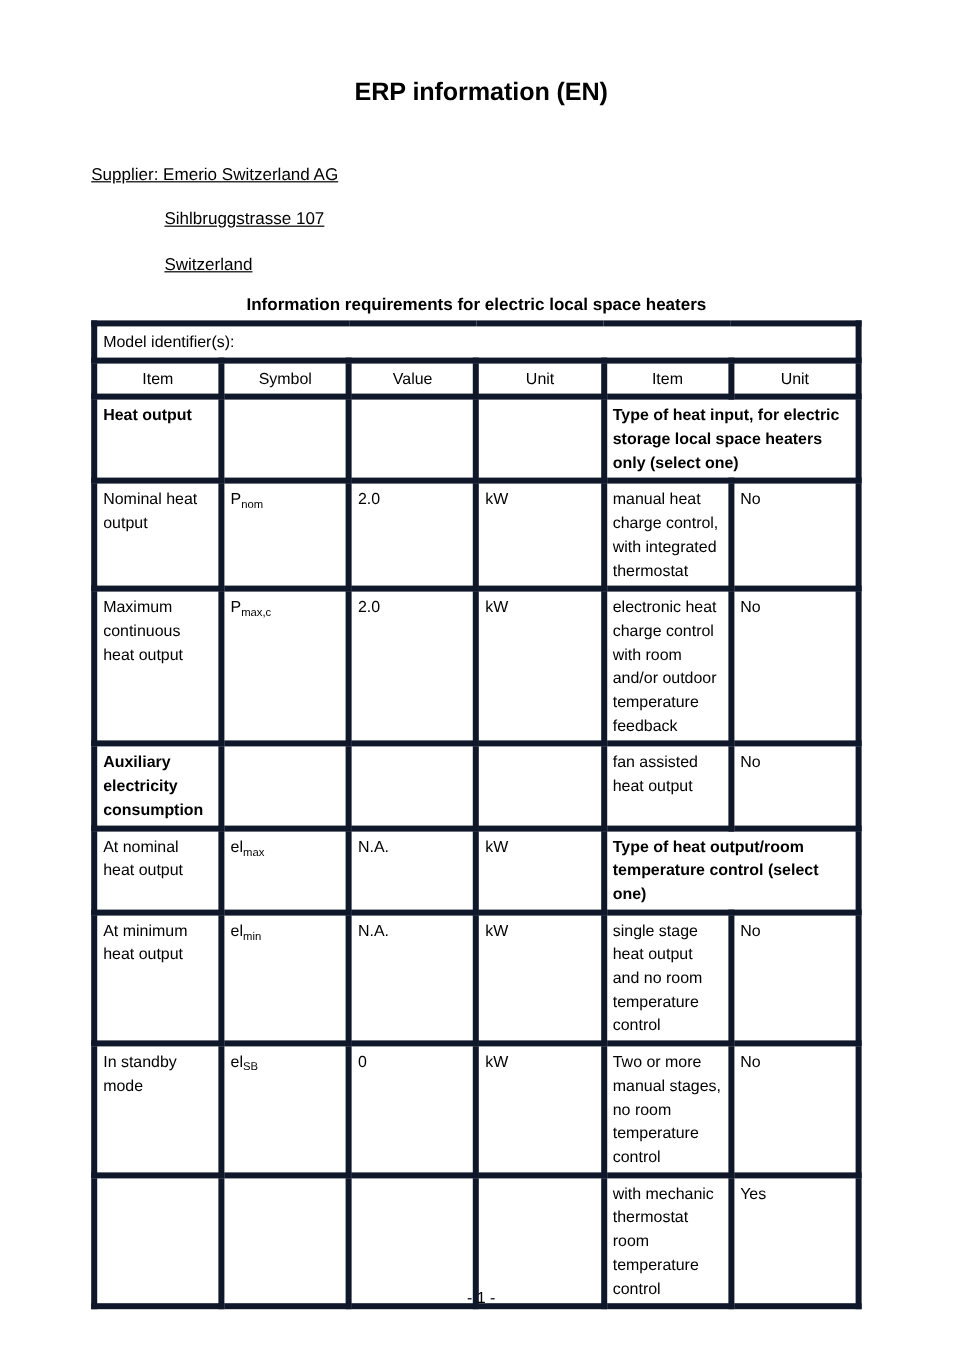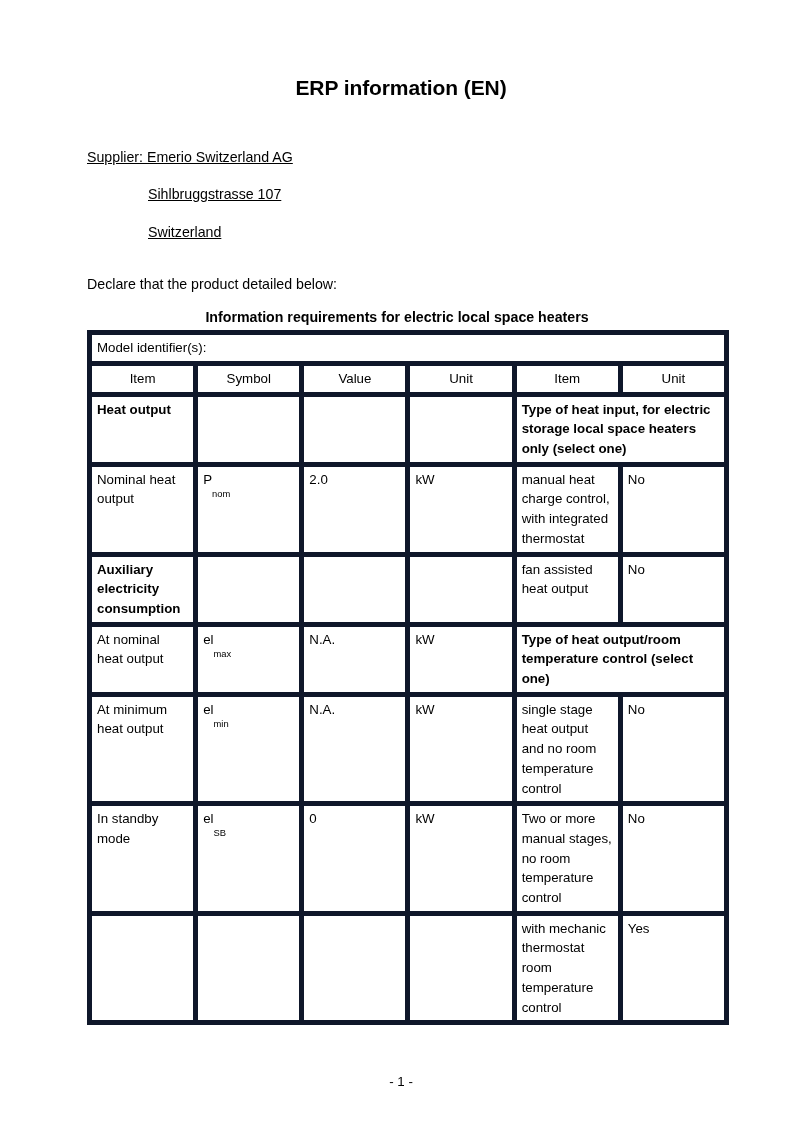--- a/index.html
+++ b/index.html
@@ -13,21 +13,21 @@
     height: 1134px;
     font-family: "Liberation Sans", sans-serif;
     color: #000000;
     position: relative;
     overflow: hidden;
   }
   .page {
     position: relative;
     width: 802px;
     height: 1134px;
-    padding: 11px;
+    padding: 0;
   }
   .doc-title {
     text-align: center;
     font-size: 21px;
     font-weight: bold;
     letter-spacing: -0.1px;
     margin: 0;
     padding-top: 65px;
   }
   .supplier-block {
@@ -77,21 +77,21 @@
   td.c-unit   { width: 62px;  }
   td.c-item2  { width: 274px; }
   td.c-unit2  { width: 49px;  }
   td.bold { font-weight: bold; }
   td.center { text-align: center; }
   .modelid td { padding-left: 7px; }
   sub {
     font-size: 9.4px;
     vertical-align: baseline;
     position: relative;
-    top: 13px;
+    top: 3px;
     line-height: 0;
   }
   .page-number {
     position: absolute;
     left: 0;
     right: 0;
     top: 1074px;
     text-align: center;
     font-size: 13.3px;
   }
@@ -102,21 +102,20 @@
 <div class="page">
 
   <h1 class="doc-title">ERP information (EN)</h1>
 
   <div class="supplier-block">
     <div>Supplier: Emerio Switzerland AG</div>
     <div class="line-indent">Sihlbruggstrasse 107</div>
     <div class="line-indent">Switzerland</div>
   </div>
 
-  <div class="declare-line">Declare that the product detailed below:</div>
 
   <div class="table-caption">Information requirements for electric local space heaters</div>
 
   <table class="erp">
     <tbody>
       <tr class="modelid">
         <td colspan="6">Model identifier(s):</td>
       </tr>
       <tr>
         <td class="c-item center">Item</td>
@@ -132,20 +131,28 @@
           <td class="c-value"></td>
           <td class="c-unit"></td>
           <td class="c-item2 bold" colspan="2">Type of heat input, for electric storage local space heaters only (select one)</td>
         </tr>
         <tr>
           <td class="c-item">Nominal heat output</td>
           <td class="c-symbol"><span>P</span><sub>nom</sub></td>
           <td class="c-value">2.0</td>
           <td class="c-unit">kW</td>
           <td class="c-item2">manual heat charge control, with integrated thermostat</td>
+          <td class="c-unit2">No</td>
+        </tr>
+        <tr>
+          <td class="c-item">Maximum continuous heat output</td>
+          <td class="c-symbol"><span>P</span><sub>max,c</sub></td>
+          <td class="c-value">2.0</td>
+          <td class="c-unit">kW</td>
+          <td class="c-item2">electronic heat charge control with room and/or outdoor temperature feedback</td>
           <td class="c-unit2">No</td>
         </tr>
         <tr>
           <td class="c-item bold">Auxiliary electricity consumption</td>
           <td class="c-symbol"></td>
           <td class="c-value"></td>
           <td class="c-unit"></td>
           <td class="c-item2">fan assisted heat output</td>
           <td class="c-unit2">No</td>
         </tr>

